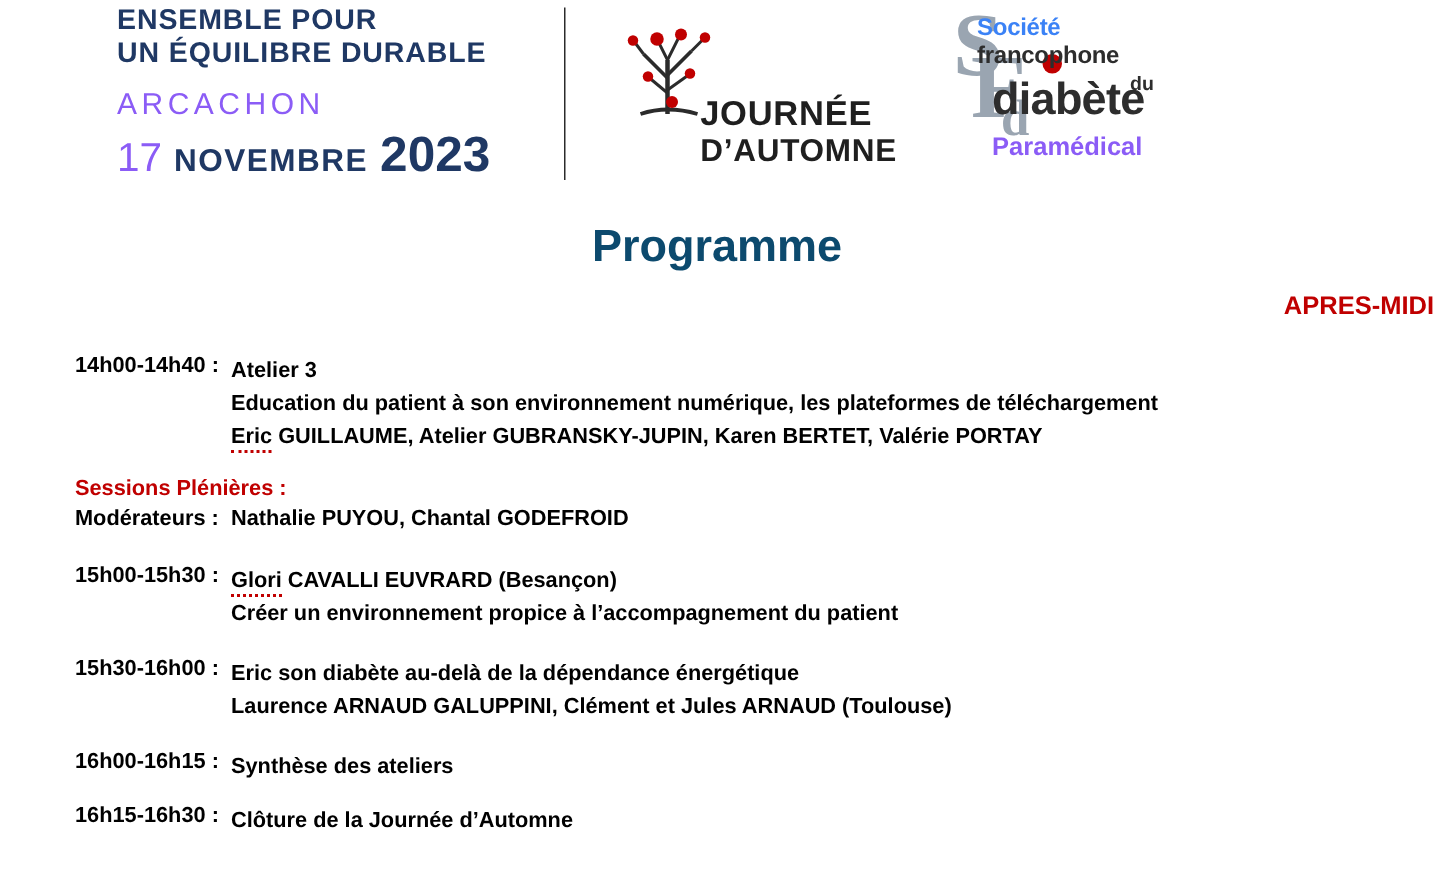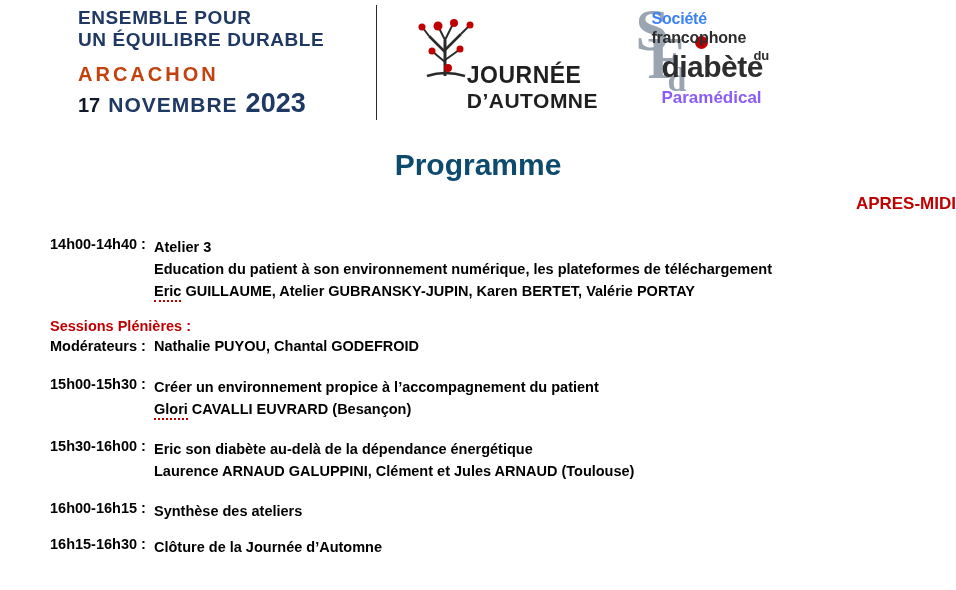--- a/index.html
+++ b/index.html
@@ -49,43 +49,43 @@
   .brand-left .line2 {
     font-size: 19px;
     font-weight: bold;
     color: #1f3864;
     letter-spacing: 0.6px;
     line-height: 22px;
   }
   .brand-left .city {
     margin-top: 12px;
     font-size: 20px;
-    font-weight: bold;
-    color: #c2410c;
+    font-weight: normal;
+    color: #8b5cf6;
     letter-spacing: 3px;
   }
   .brand-left .date-row {
     margin-top: 2px;
     display: flex;
     align-items: baseline;
     gap: 8px;
   }
   .brand-left .d-day {
-    font-size: 20px;
-    font-weight: bold;
-    color: #0f172a;
+    font-size: 27px;
+    font-weight: normal;
+    color: #8b5cf6;
   }
   .brand-left .d-month {
     font-size: 21px;
     font-weight: bold;
     color: #1f3864;
     letter-spacing: 1px;
   }
   .brand-left .d-year {
-    font-size: 27px;
+    font-size: 33px;
     font-weight: bold;
     color: #1f3864;
   }
 
   
   .divider {
     width: 1px;
     height: 115px;
     background: #2b2b2b;
     margin: 0 18px 0 0;
@@ -332,22 +332,22 @@
   <div class="moderators">
     <div class="slot-time">Modérateurs :</div>
     <div class="slot-body">Nathalie PUYOU, Chantal GODEFROID</div>
   </div>
 
   <div class="gap-lg"></div>
 
   <div class="slot">
     <div class="slot-time">15h00-15h30 :</div>
     <div class="slot-body">
+      <div class="ln"><span class="spell">Glori</span><span> CAVALLI EUVRARD (Besançon)</span></div>
       <div class="ln">Créer un environnement propice à l’accompagnement du patient</div>
-      <div class="ln"><span class="spell">Glori</span><span> CAVALLI EUVRARD (Besançon)</span></div>
     </div>
   </div>
 
   <div class="gap-md"></div>
 
   <div class="slot">
     <div class="slot-time">15h30-16h00 :</div>
     <div class="slot-body">
       <div class="ln">Eric son diabète au-delà de la dépendance énergétique</div>
       <div class="ln">Laurence ARNAUD GALUPPINI, Clément et Jules ARNAUD  (Toulouse)</div>

